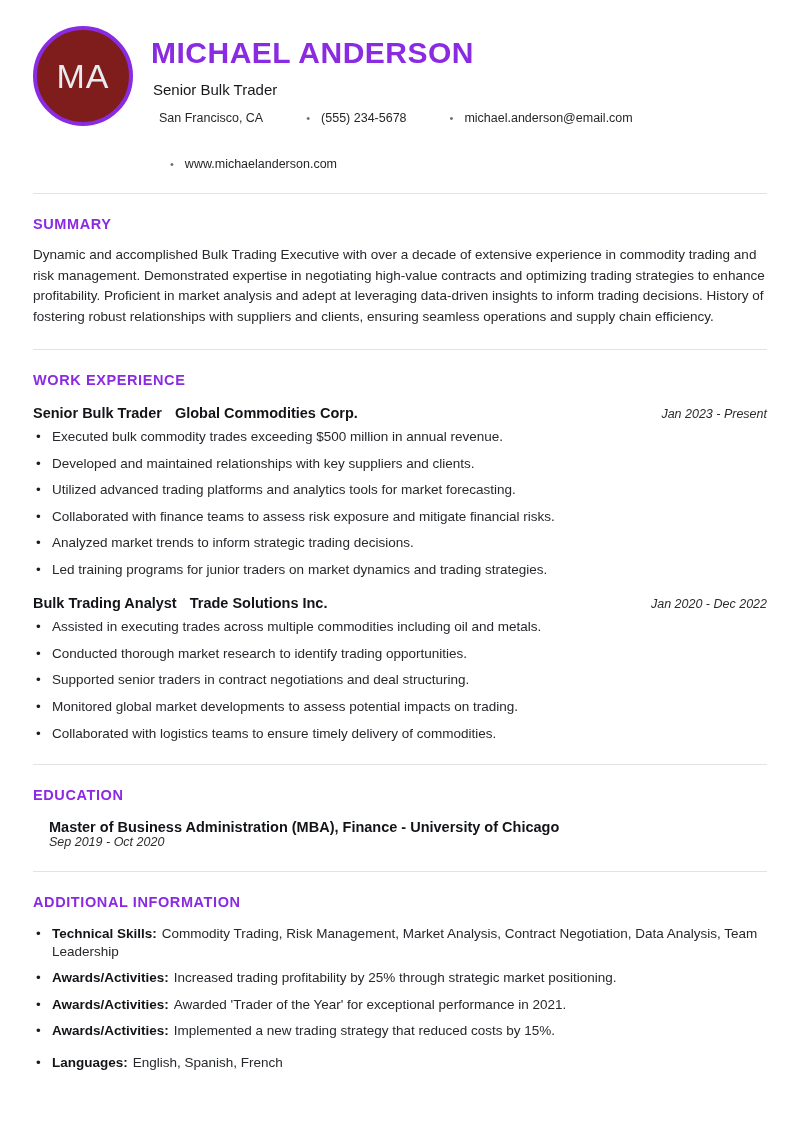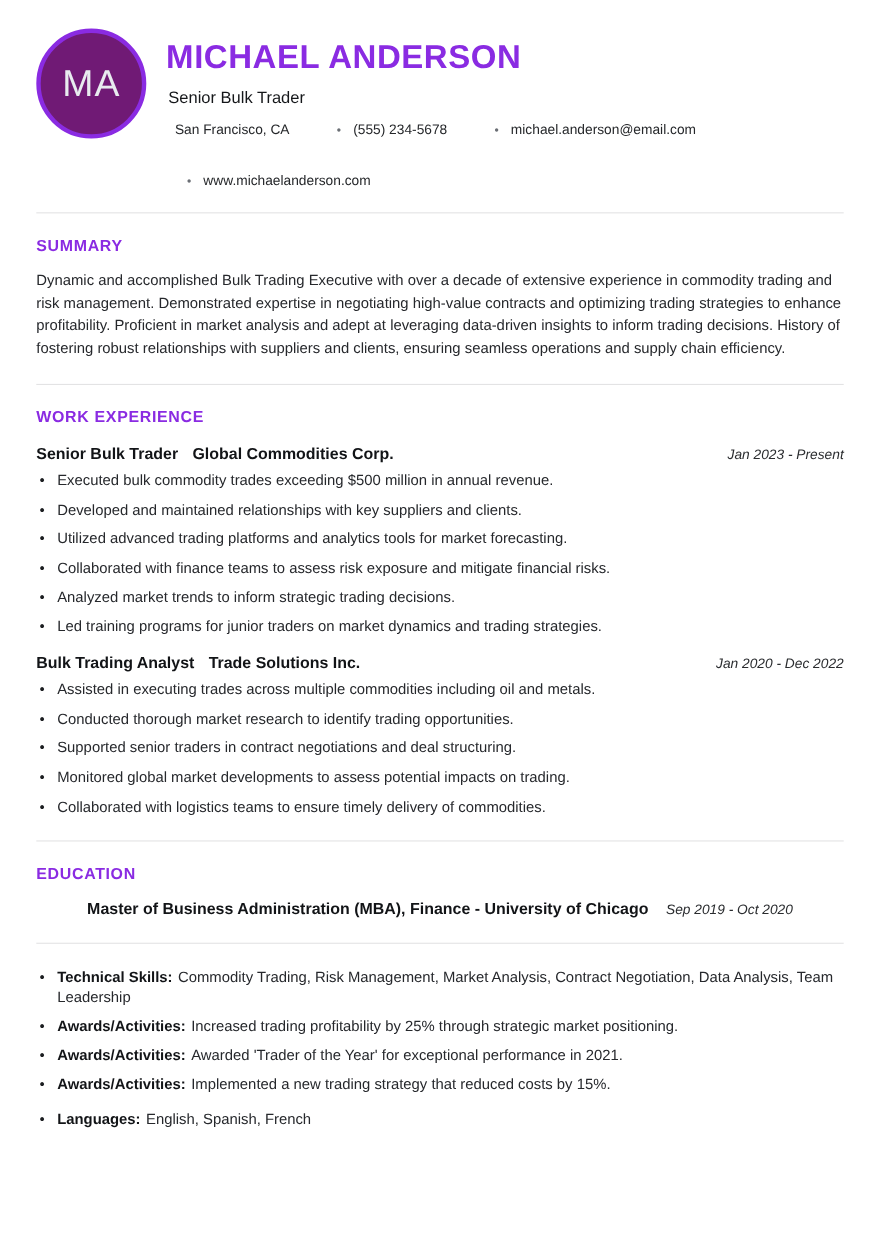--- a/index.html
+++ b/index.html
@@ -72,36 +72,36 @@
     color: #26282c;
     margin-bottom: 9px;
   }
   ul.bullets > li::before {
     content: "\2022";
     position: absolute; left: 3px; top: 0;
     color: #1b1d20;
   }
 
   
-  .edu-row { display: flex; justify-content: center; align-items: baseline; margin-top: 16px; }
+  .edu-row { display: flex; justify-content: flex-end; align-items: baseline; margin-top: 16px; flex-direction: column; }
   .edu-degree { font-size: 14.5px; font-weight: 700; color: #121417; }
 
   
   .info-list { margin-top: 15px; }
   .info-label { font-weight: 700; color: #121417; margin-right: 5px; }
   .info-text { color: #26282c; }
   ul.bullets > li.lang-item { margin-top: 14px; }
 </style>
 </head>
 <body style="--accent: #8a2be2;">
 
 <div class="page">
 
   <div class="header">
-    <div class="avatar" style="background: #701a75;">
+    <div class="avatar" style="background: #7f1d1d;">
       <span class="avatar-initials">MA</span>
     </div>
     <div class="header-info">
       <div class="candidate-name">MICHAEL ANDERSON</div>
       <div class="candidate-title">Senior Bulk Trader</div>
       <div class="contact-row">
         <span class="contact-item">San Francisco, CA</span>
         <span class="contact-item">(555) 234-5678</span>
         <span class="contact-item">michael.anderson@email.com</span>
         <span class="contact-item">www.michaelanderson.com</span>
@@ -161,20 +161,21 @@
     <div class="section-heading">EDUCATION</div>
     <div class="edu-row">
       <span class="edu-degree">Master of Business Administration (MBA), Finance - University of Chicago</span>
       <span class="dates">Sep 2019 - Oct 2020</span>
     </div>
   </div>
 
   <hr class="divider">
 
   <div class="section">
+    <div class="section-heading">ADDITIONAL INFORMATION</div>
     <ul class="bullets info-list">
       <li>
         <span class="info-label">Technical Skills:</span><span class="info-text">Commodity Trading, Risk Management, Market Analysis, Contract Negotiation, Data Analysis, Team Leadership</span>
       </li>
       <li>
         <span class="info-label">Awards/Activities:</span><span class="info-text">Increased trading profitability by 25% through strategic market positioning.</span>
       </li>
       <li>
         <span class="info-label">Awards/Activities:</span><span class="info-text">Awarded 'Trader of the Year' for exceptional performance in 2021.</span>
       </li>

